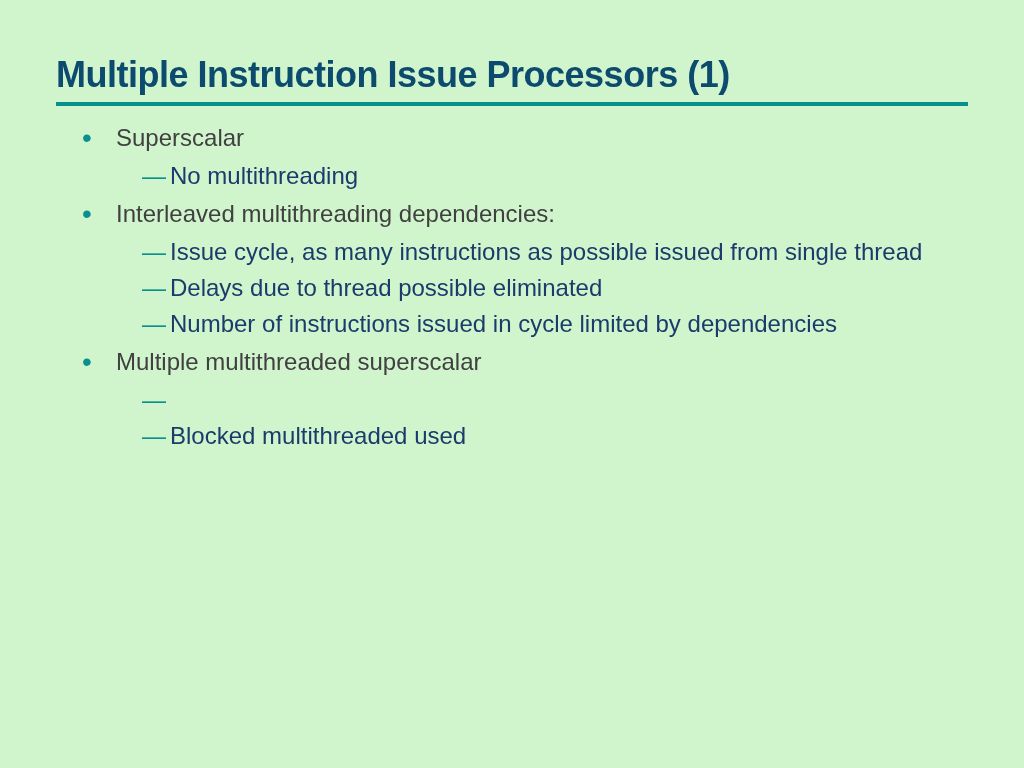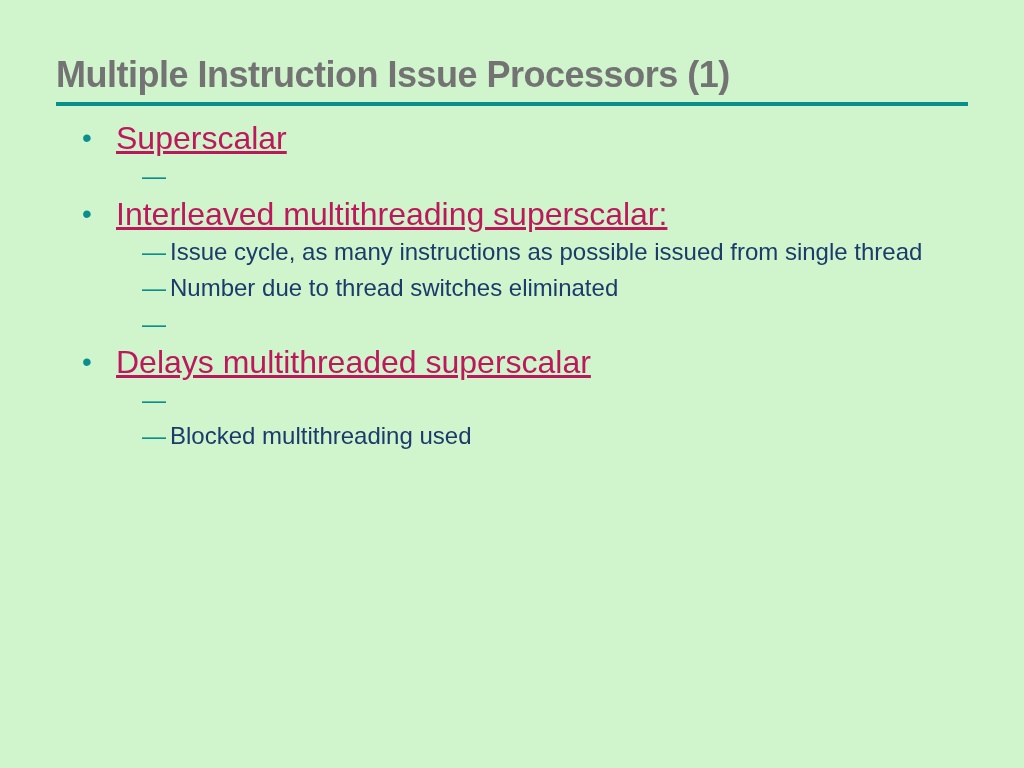--- a/index.html
+++ b/index.html
@@ -6,21 +6,21 @@
   html, body { width: 1024px; height: 768px; }
   body {
     background: #d0f5cd;
     font-family: Verdana, Geneva, sans-serif;
     padding: 54px 56px 40px 56px;
   }
   .title {
     font-family: "Arial Black", Arial, sans-serif;
     font-weight: 900;
     font-size: 36px;
-    color: #737373;
+    color: #0c4a6e;
     letter-spacing: -0.5px;
     margin-bottom: 6px;
   }
   .rule {
     height: 4px;
     background: #0a8f8f;
     margin-bottom: 14px;
   }
   .content {
     padding-left: 26px;
@@ -32,24 +32,23 @@
     margin-top: 4px;
   }
   .l1 .bullet {
     color: #0a8f8f;
     font-size: 28px;
     line-height: 36px;
     width: 34px;
     flex-shrink: 0;
   }
   .l1 .text {
-    color: #be185d;
-    font-size: 32px;
+    color: #404040;
+    font-size: 24px;
     line-height: 36px;
-    text-decoration: underline;
   }
   .l2 {
     display: flex;
     align-items: flex-start;
     margin-left: 60px;
     margin-top: 4px;
   }
   .l2 .dash {
     color: #0a8f8f;
     font-size: 24px;
@@ -70,43 +69,45 @@
 <div class="rule"></div>
 
 <div class="content">
 
   <div class="l1">
     <div class="bullet">•</div>
     <div class="text">Superscalar</div>
   </div>
   <div class="l2">
     <div class="dash">—</div>
+    <div class="text">No multithreading</div>
   </div>
 
   <div class="l1">
     <div class="bullet">•</div>
-    <div class="text">Interleaved multithreading superscalar:</div>
+    <div class="text">Interleaved multithreading dependencies:</div>
   </div>
   <div class="l2">
     <div class="dash">—</div>
     <div class="text">Issue cycle, as many instructions as possible issued from single thread</div>
   </div>
   <div class="l2">
     <div class="dash">—</div>
-    <div class="text">Number due to thread switches eliminated</div>
+    <div class="text">Delays due to thread possible eliminated</div>
   </div>
   <div class="l2">
     <div class="dash">—</div>
+    <div class="text">Number of instructions issued in cycle limited by dependencies</div>
   </div>
 
   <div class="l1">
     <div class="bullet">•</div>
-    <div class="text">Delays multithreaded superscalar</div>
+    <div class="text">Multiple multithreaded superscalar</div>
   </div>
   <div class="l2">
     <div class="dash">—</div>
   </div>
   <div class="l2">
     <div class="dash">—</div>
-    <div class="text">Blocked multithreading used</div>
+    <div class="text">Blocked multithreaded used</div>
   </div>
 
 </div>
 
 </body></html>

